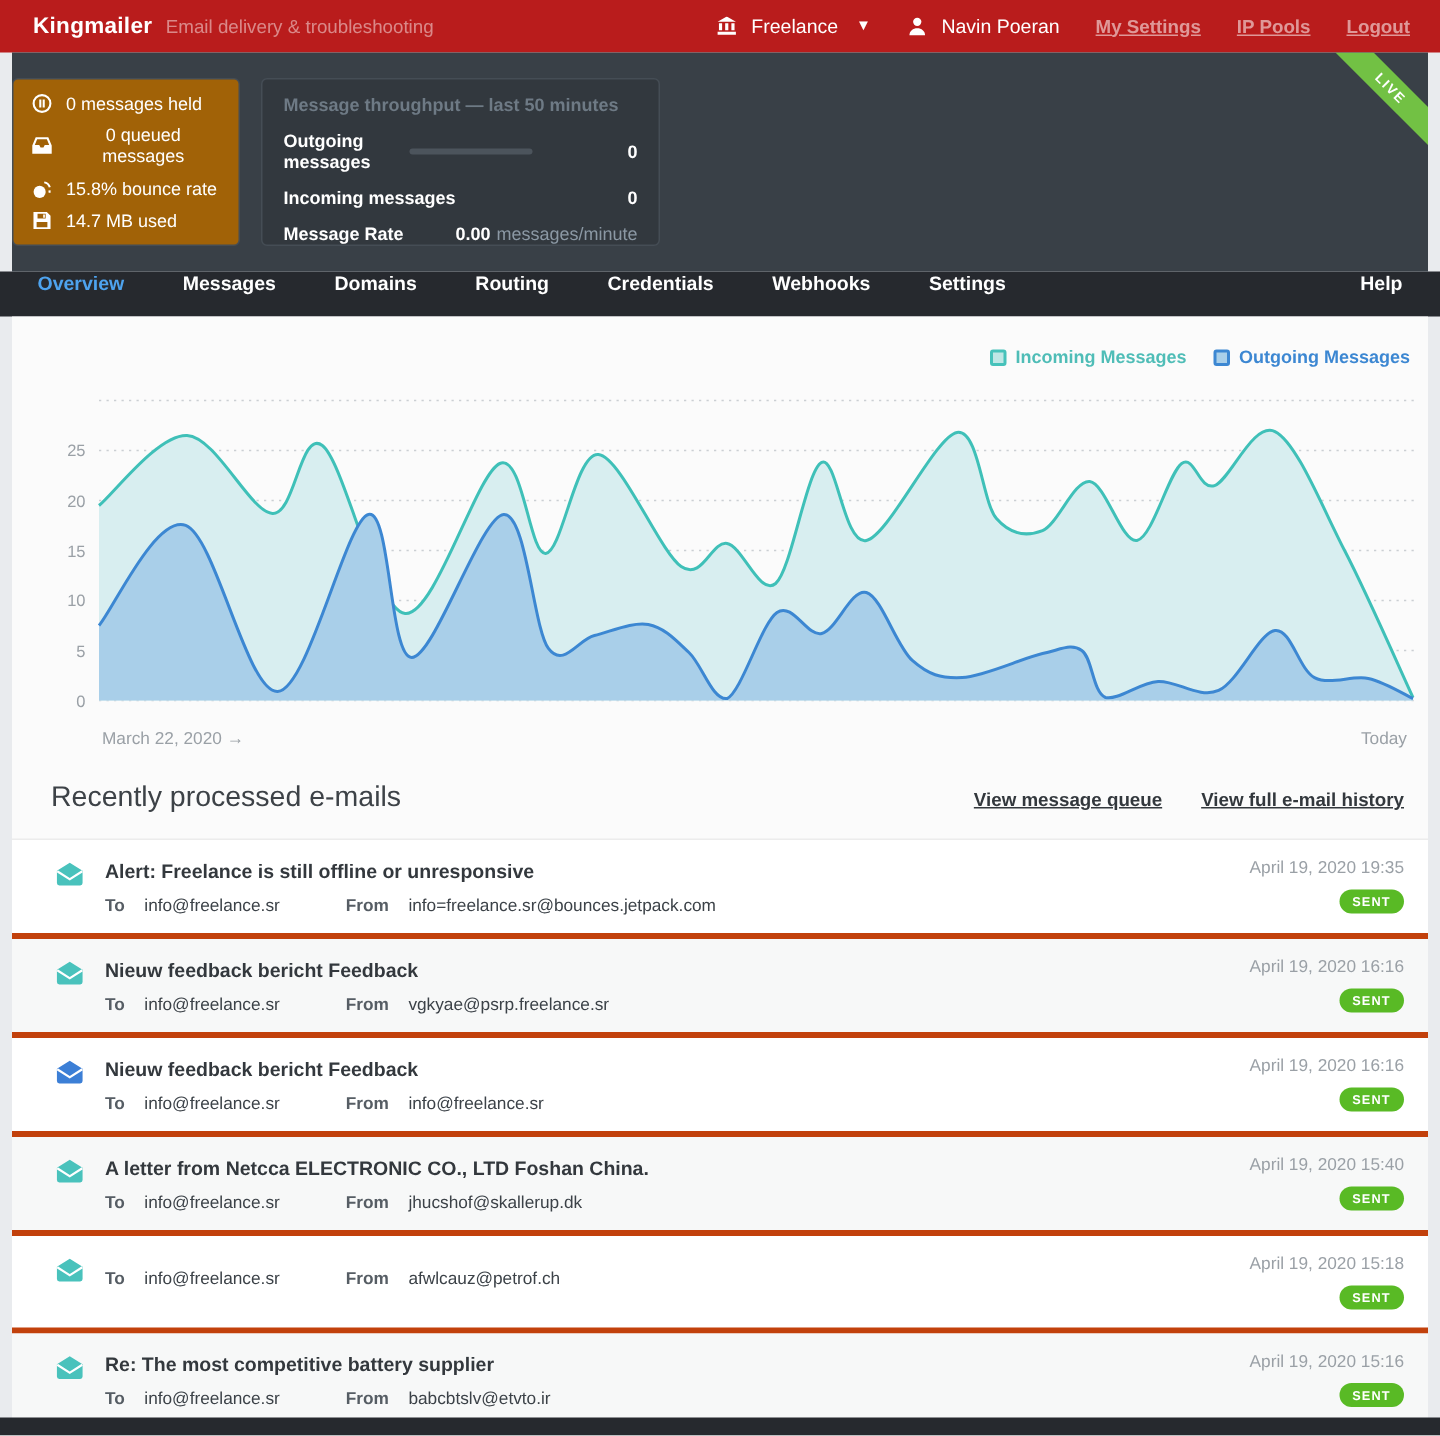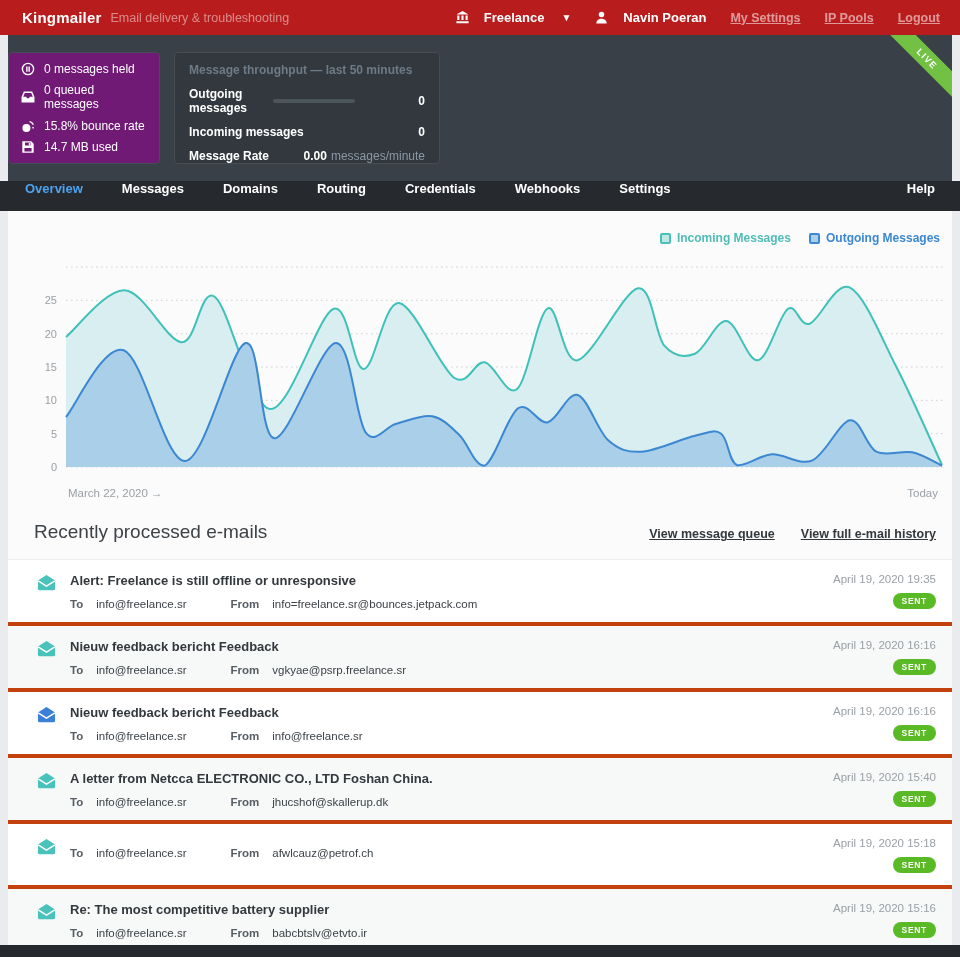--- a/index.html
+++ b/index.html
@@ -12,38 +12,38 @@
   }
 
   
   .topbar {
     height:35px; background:#b91c1c; color:#fff;
     display:flex; align-items:center; padding:0 20px 0 22px;
   }
   .brand { font-size:15px; font-weight:bold; letter-spacing:.2px; }
   .tagline { font-size:12.5px; color:rgba(255,255,255,.48); margin-left:9px; }
   .topbar-right { margin-left:auto; display:flex; align-items:center; gap:24px; }
-  .top-entity { display:flex; align-items:center; gap:15px; font-size:13px; font-weight:bold; color:#fff; }
+  .top-entity { display:flex; align-items:center; gap:10px; font-size:13px; font-weight:normal; color:#fff; }
   .top-entity svg { width:13px; height:13px; fill:#fff; }
   .caret { font-size:10px; margin-left:2px; }
   .toplink { color:rgba(255,255,255,.55); font-size:12.5px; font-weight:600; text-decoration:underline; cursor:pointer; }
 
   
   .hero {
     position:relative; margin:0 8px; height:146px;
     background:#394047; display:flex; overflow:hidden;
   }
   .hero-left { flex:1; padding:26px 0 0 25px; }
   .hero-title { margin:0; font-size:20px; font-weight:bold; color:#fff; }
   .hero-status { margin:14px 0 0; font-size:13px; color:#74ad4b; font-weight:600; }
 
   .stats-box {
     width:152px; margin:17px 14px 17px 0; flex:none;
-    background:#701a75; border:1px solid #454d55; border-radius:4px;
-    padding:9px 12px; display:flex; flex-direction:column; justify-content:space-between;
+    background:#a16207; border:1px solid #454d55; border-radius:4px;
+    padding:9px 12px; display:flex; flex-direction:column; justify-content:space-between;text-align:center;
   }
   .stat { display:flex; align-items:center; gap:9px; color:#fff; font-size:12px; }
   .stat svg { width:14px; height:14px; flex:none; fill:#fff; }
 
   .tp-box {
     width:266px; margin:17px 16px 17px 0; flex:none;
     background:#32383e; border:1px solid #454d55; border-radius:4px;
     padding:10px 14px; color:#fff; font-size:12px;
   }
   .tp-title { color:#6e7a85; font-weight:600; margin-bottom:10px; }

